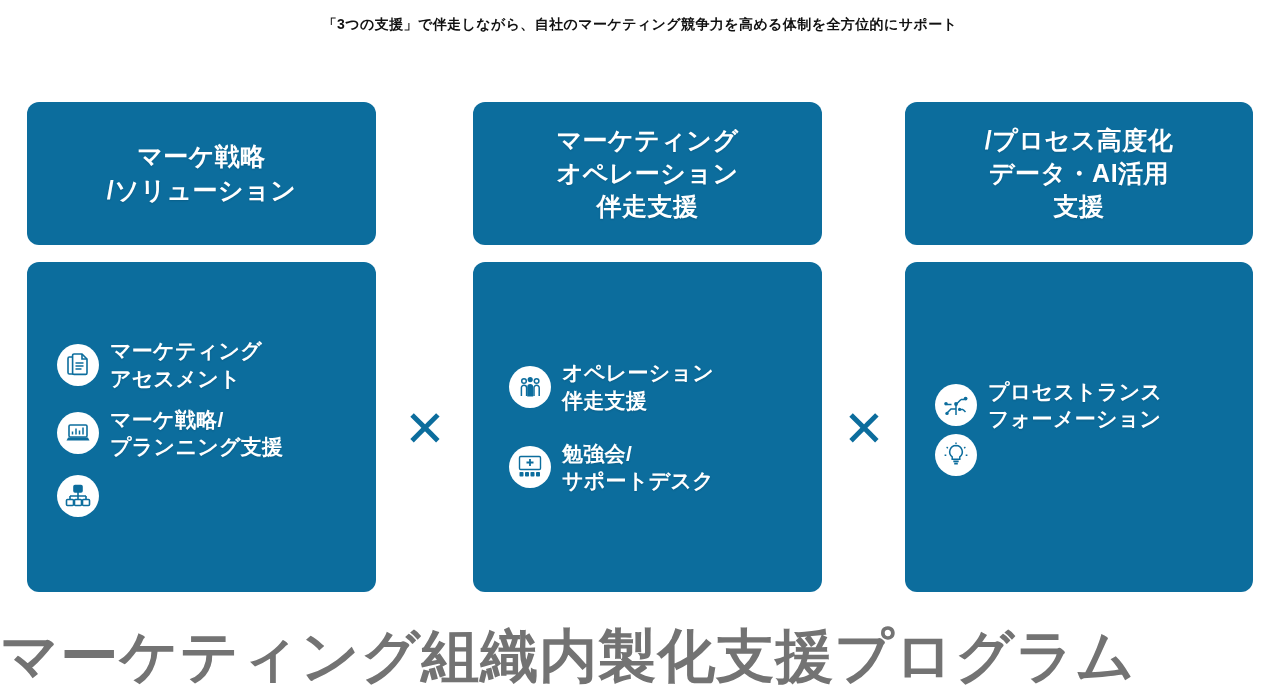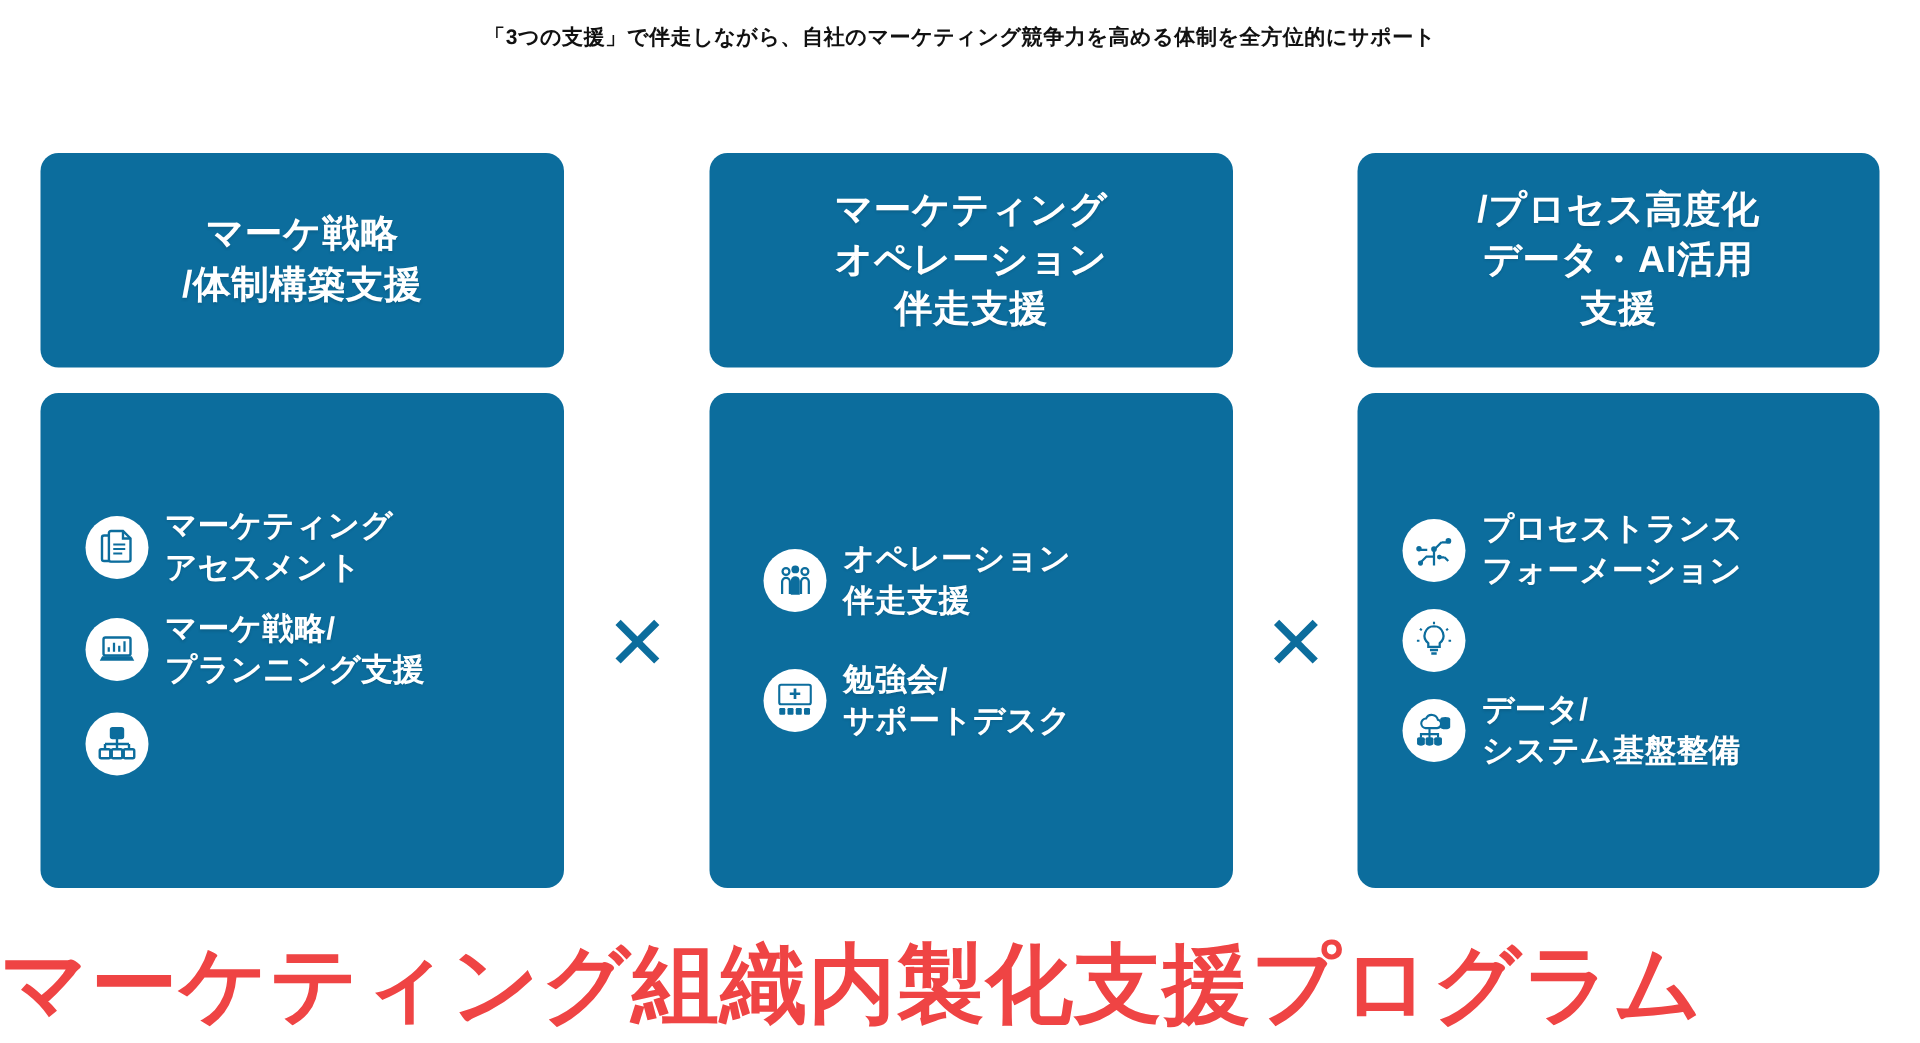--- a/index.html
+++ b/index.html
@@ -84,21 +84,21 @@
     font-weight: 700;
     line-height: 1.30;
     letter-spacing: 0.3px;
     white-space: pre-line;
     text-shadow: 0 1px 2px rgba(0,0,0,.13);
   }
 
   
   .col-0 .item { margin: 14px 0; }
   .col-1 .item { margin: 26px 0; }
-  .col-2 .item { margin: 12px 0; align-items: center; }
+  .col-2 .item { margin: 2px 0; align-items: center; }
 
   
   .times {
     position: absolute;
     top: 404px;
     width: 64px;
     text-align: center;
     font-size: 50px;
     font-weight: 400;
     color: #0c6d9d;
@@ -110,39 +110,39 @@
 
   
   .footer-title {
     position: absolute;
     left: 0; top: 618px;
     width: 1092px;
     text-align: center;
     font-size: 58px;
     font-weight: 700;
     letter-spacing: 1px;
-    color: #ef4444;
+    color: #737373;
     white-space: nowrap;
     text-shadow:
       2px 2px 0 #ffffff,
       -1px -1px 0 #ffffff,
       3px 3px 1px rgba(255,255,255,.9);
   }
 </style>
 </head>
 <body>
 
 <div id="stage">
 
   <div class="header-line">「3つの支援」で伴走しながら、自社のマーケティング競争力を高める体制を全方位的にサポート</div>
 
   <div class="column col-0">
     <div class="cap-box">
       <span class="cap-line">マーケ戦略</span>
-      <span class="cap-line">/体制構築支援</span>
+      <span class="cap-line">/ソリューション</span>
     </div>
     <div class="body-box">
       <div class="body-inner">
 
         <div class="item">
           <span class="icon-badge">
             <svg viewBox="0 0 28 28" fill="none" stroke="#0c6d9d" stroke-width="1.6">
               <rect x="4" y="6" width="13" height="17" rx="1.4" fill="#ffffff"></rect>
               <path d="M10 3h8l5 5v14a1.4 1.4 0 0 1-1.4 1.4H10A1.4 1.4 0 0 1 8.6 22V4.4A1.4 1.4 0 0 1 10 3z" fill="#ffffff"></path>
               <path d="M18 3v5h5"></path>
@@ -256,38 +256,20 @@
         <div class="item">
           <span class="icon-badge">
             <svg viewBox="0 0 28 28" fill="none" stroke="#0c6d9d" stroke-width="1.5">
               <path d="M14 4.5a6.3 6.3 0 0 0-3.8 11.3v2.4h7.6v-2.4A6.3 6.3 0 0 0 14 4.5z"></path>
               <path d="M11.3 20.3h5.4M12.2 22.7h3.6" stroke-width="1.7"></path>
               <path d="M14 1.5v1.6M4.6 6.2l1.3.9M23.4 6.2l-1.3.9M2.6 14.2h1.7M25.4 14.2h-1.7" stroke-width="1.4"></path>
             </svg>
           </span>
         </div>
 
-        <div class="item">
-          <span class="icon-badge">
-            <svg viewBox="0 0 28 28" fill="none" stroke="#0c6d9d" stroke-width="1.4">
-              <path d="M5.5 9.2a3.2 3.2 0 0 1 3.2-3.2 4.2 4.2 0 0 1 7.9.9 2.8 2.8 0 0 1-.5 5.5H8.4a3.2 3.2 0 0 1-2.9-3.2z"></path>
-              <ellipse cx="21.5" cy="6.4" rx="3.3" ry="1.4" fill="#0c6d9d" stroke="none"></ellipse>
-              <path d="M18.2 6.4v5.4c0 .8 1.5 1.4 3.3 1.4s3.3-.6 3.3-1.4V6.4" fill="#0c6d9d" stroke="none"></path>
-              <path d="M11 13v3.4M11 16.4H5.3v2M11 16.4h5.7v2M11 16.4v2"></path>
-              <ellipse cx="5.3" cy="19.6" rx="2.6" ry="1.2" fill="#0c6d9d" stroke="none"></ellipse>
-              <path d="M2.7 19.6v3.3c0 .7 1.2 1.2 2.6 1.2s2.6-.5 2.6-1.2v-3.3" fill="#0c6d9d" stroke="none"></path>
-              <ellipse cx="11" cy="19.6" rx="2.6" ry="1.2" fill="#0c6d9d" stroke="none"></ellipse>
-              <path d="M8.4 19.6v3.3c0 .7 1.2 1.2 2.6 1.2s2.6-.5 2.6-1.2v-3.3" fill="#0c6d9d" stroke="none"></path>
-              <ellipse cx="16.7" cy="19.6" rx="2.6" ry="1.2" fill="#0c6d9d" stroke="none"></ellipse>
-              <path d="M14.1 19.6v3.3c0 .7 1.2 1.2 2.6 1.2s2.6-.5 2.6-1.2v-3.3" fill="#0c6d9d" stroke="none"></path>
-            </svg>
-          </span>
-          <span class="item-label">データ/
-システム基盤整備</span>
-        </div>
 
       </div>
     </div>
   </div>
 
   <div class="footer-title">マーケティング組織内製化支援プログラム</div>
 
 </div>
 
 </body></html>

